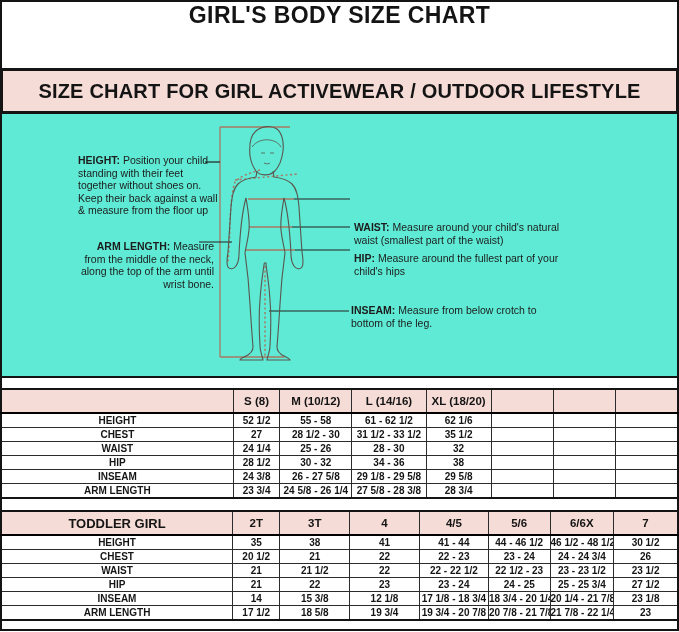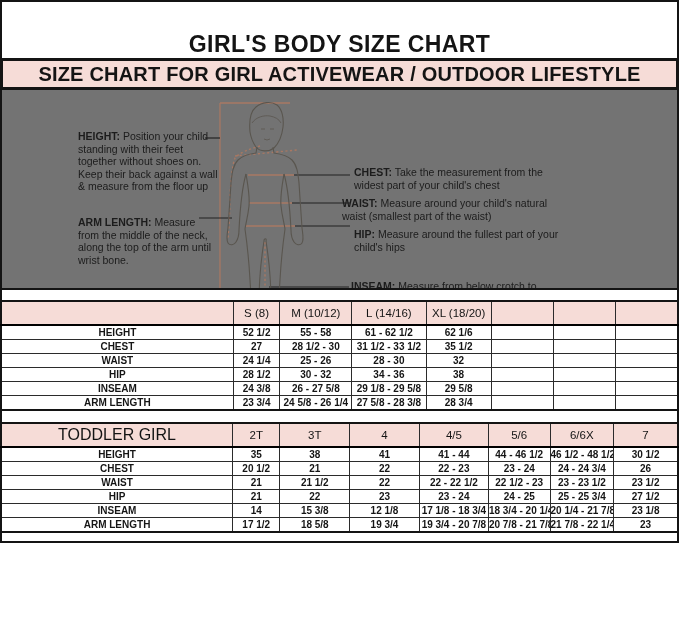--- a/index.html
+++ b/index.html
@@ -2,62 +2,62 @@
 <html><head>
 <meta charset="utf-8">
 <style>
   html,body{margin:0;padding:0;background:#ffffff;}
   .page{
     width:679px;height:632px;background:#fff;position:relative;
     font-family:"Liberation Sans",sans-serif;color:#141414;box-sizing:border-box;
   }
   
   .title-box{
-    height:60px;border:2px solid #141414;box-sizing:border-box;background:#fff;
-    display:flex;align-items:flex-end;justify-content:center;
+    height:70px;border:2px solid #141414;box-sizing:border-box;background:#fff;
+    display:flex;align-items:flex-start;justify-content:center;
   }
   .title-text{font-size:23px;font-weight:bold;letter-spacing:.4px;white-space:nowrap;}
   
   .banner{
-    height:32px;margin-top:-2px;border:3px solid #141414;box-sizing:border-box;
+    height:46px;margin-top:-2px;border:3px solid #141414;box-sizing:border-box;
     background:#f6dcd7;display:flex;align-items:center;justify-content:center;
   }
   .banner-text{font-size:20px;font-weight:bold;letter-spacing:.2px;white-space:nowrap;}
   
   .diagram{
-    position:relative;height:202px;margin-top:-2px;border:2px solid #141414;
-    box-sizing:border-box;background:#737373;overflow:hidden;
+    position:relative;height:266px;margin-top:-2px;border:2px solid #141414;
+    box-sizing:border-box;background:#5eead4;overflow:hidden;
   }
   .diagram svg{position:absolute;left:0;top:0;}
   .note{position:absolute;font-size:10.5px;line-height:12.6px;color:#1c1c1c;}
   .note b{font-weight:bold;}
   .note-height{left:76px;top:40px;width:143px;}
-  .note-arm{left:76px;top:126px;width:136px;}
+  .note-arm{left:76px;top:126px;width:136px;text-align:right;}
   .note-chest{left:352px;top:76px;width:205px;}
-  .note-waist{left:340px;top:107px;width:218px;}
+  .note-waist{left:352px;top:107px;width:218px;}
   .note-hip{left:352px;top:138px;width:205px;}
   .note-inseam{left:349px;top:190px;width:218px;}
   
   .strip{height:14px;margin-top:-2px;border:2px solid #141414;box-sizing:border-box;background:#fff;}
   .strip.gap{height:15px;}
   .strip.bottom{height:12px;}
   
   table.size{
     width:679px;border-collapse:collapse;table-layout:fixed;margin-top:-2px;
     border:2px solid #141414;box-sizing:border-box;
   }
   table.size td{
     border:1px solid #2b2b2b;text-align:center;vertical-align:middle;
     padding:0;white-space:nowrap;overflow:hidden;
   }
   table.size tr.head td{
-    background:#f6dcd7;font-weight:normal;font-size:11.5px;height:22px;
+    background:#f6dcd7;font-weight:bold;font-size:11.5px;height:22px;
     border-bottom:2.5px solid #000;
   }
-  table.size tr.head td.rowlabel{font-size:16px;}
+  table.size tr.head td.rowlabel{font-size:13px;}
   table.size tr.data td{font-weight:bold;font-size:10px;height:13px;color:#151515;}
   table.size tr.data td.rowlabel{font-size:10px;}
 </style>
 </head>
 <body>
 
 <div class="page">
 
   <div class="title-box">
     <div class="title-text">GIRL'S BODY SIZE CHART</div>
@@ -110,23 +110,20 @@
 
         <path d="M262 151 C262 148 265 148 264 151"></path>
       </g>
     </svg>
 
     <div class="note note-height">
       <b>HEIGHT:</b><span> Position your child standing with their feet together without shoes on. Keep their back against a wall &amp; measure from the floor up</span>
     </div>
     <div class="note note-arm">
       <b>ARM LENGTH:</b><span> Measure from the middle of the neck, along the top of the arm until wrist bone.</span>
-    </div>
-    <div class="note note-chest">
-      <b>CHEST:</b><span> Take the measurement from the widest part of your child's chest</span>
     </div>
     <div class="note note-waist">
       <b>WAIST:</b><span> Measure around your child's natural waist (smallest part of the waist)</span>
     </div>
     <div class="note note-inseam">
       <b>INSEAM:</b><span> Measure from below crotch to bottom of the leg.</span>
     </div>
     <div class="note note-hip">
       <b>HIP:</b><span> Measure around the fullest part of your child's hips</span>
     </div>

